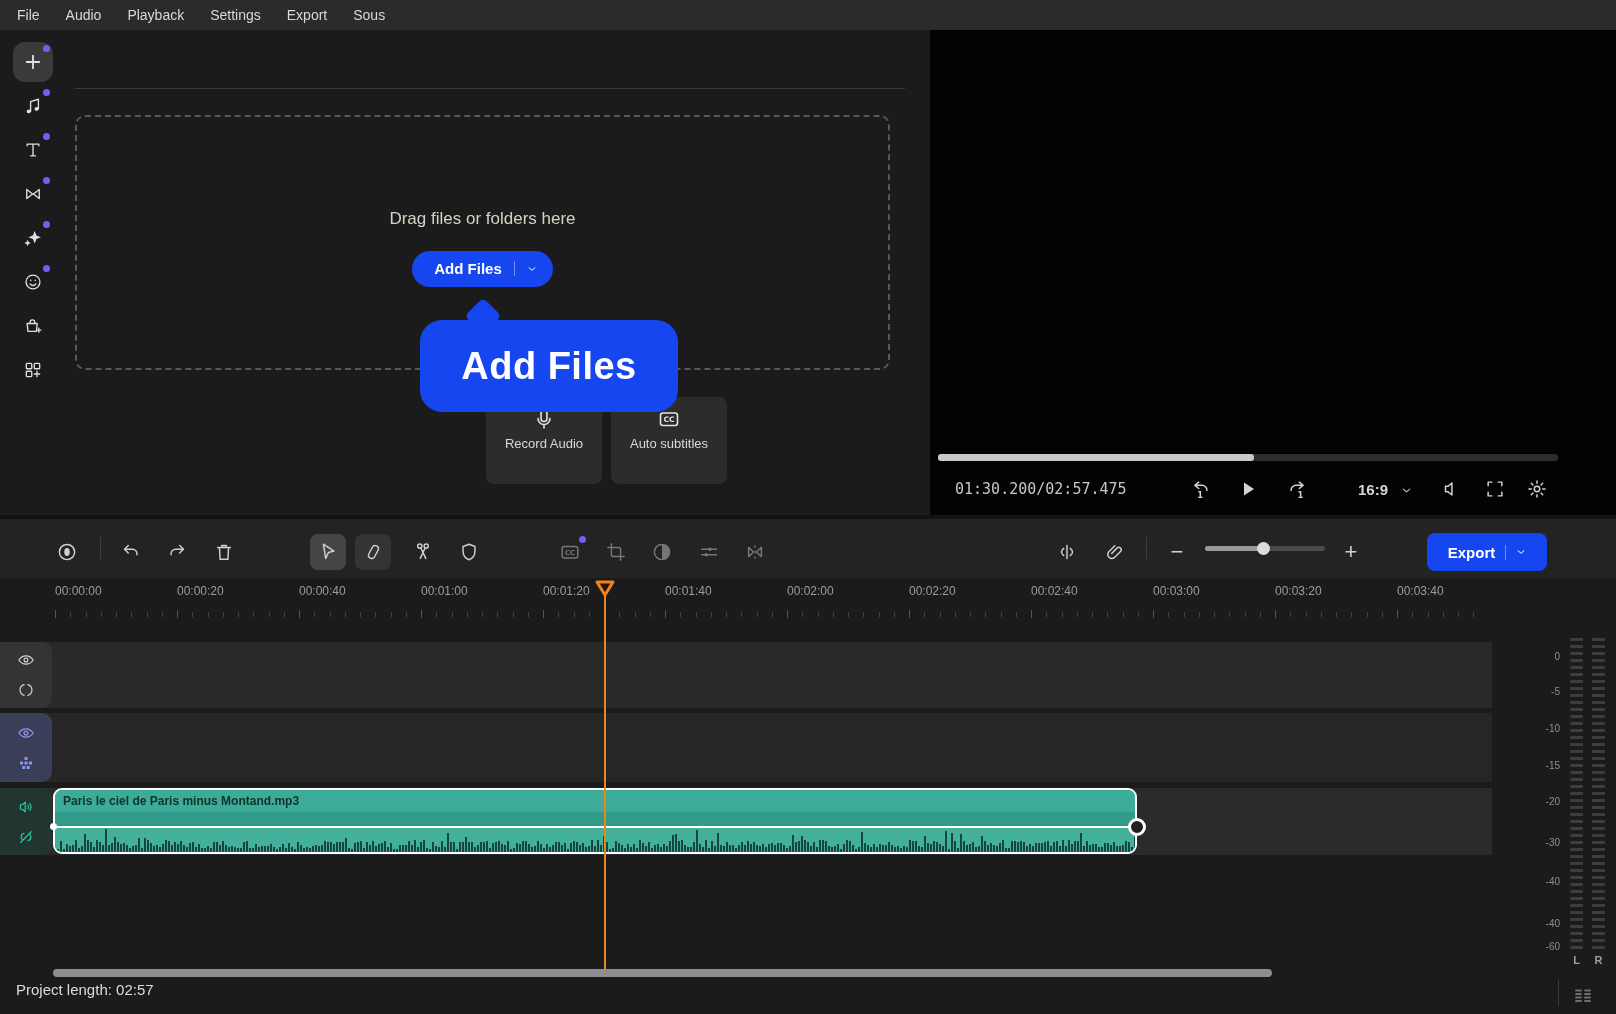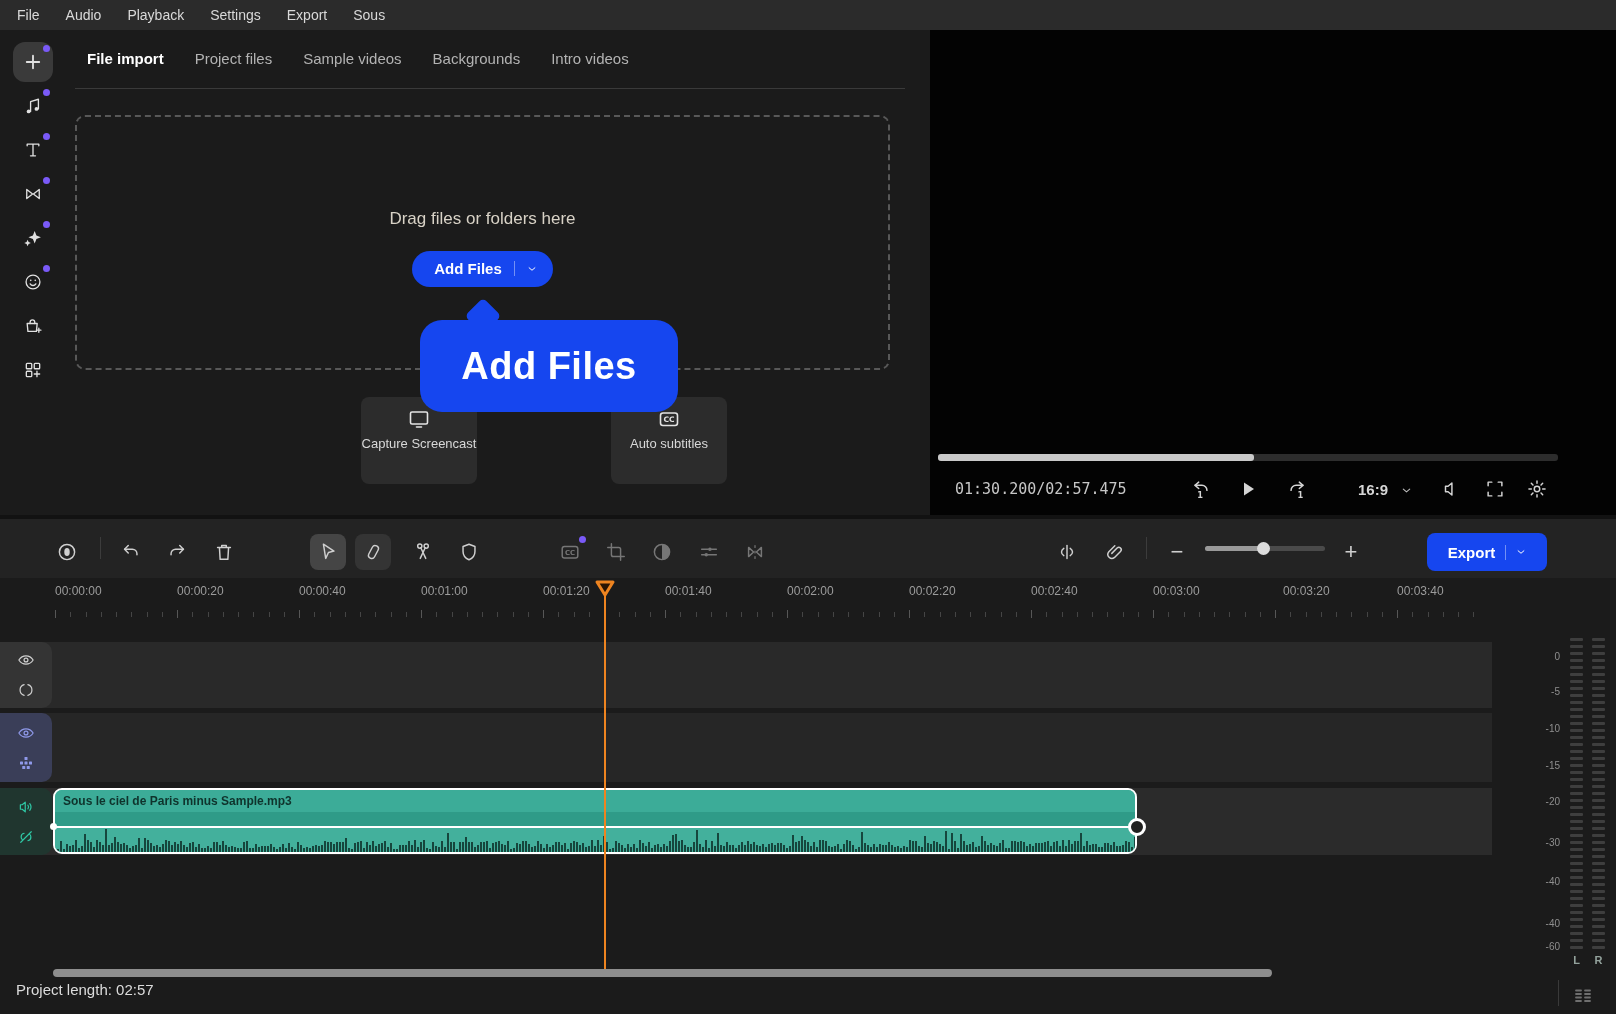--- a/index.html
+++ b/index.html
@@ -182,49 +182,42 @@
       <div class="rail-item">
         <svg width="20" height="20" viewBox="0 0 24 24" fill="none" stroke="currentColor" stroke-width="1.6" stroke-linecap="round" stroke-linejoin="round">
           <rect x="4" y="4" width="6.5" height="6.5" rx="1"></rect>
           <rect x="13.5" y="4" width="6.5" height="6.5" rx="1"></rect>
           <rect x="4" y="13.5" width="6.5" height="6.5" rx="1"></rect>
           <path d="M16.75 13.5V20M13.5 16.75H20"></path>
         </svg>
       </div>
     </div>
 
-  <div id="tabs">
-      <div class="tab active">File import</div>
-      <div class="tab">Project files</div>
-      <div class="tab">Sample videos</div>
-      <div class="tab">Backgrounds</div>
-      <div class="tab">Intro videos</div>
-    </div>
   <div id="tabs-divider"></div>
 
   <div id="dropzone">
     <div id="dz-text">Drag files or folders here</div>
     <button id="add-files-btn">
       <span>Add Files</span>
       <span class="btn-sep"></span>
       <span class="chev" id="add-chev">
           <svg width="10" height="10" viewBox="0 0 24 24" fill="none" stroke="currentColor" stroke-width="1.6" stroke-linecap="round" stroke-linejoin="round">
             <path d="M5 9l7 6 7-6" stroke-width="2.4"></path>
           </svg>
         </span>
     </button>
   </div>
 
   <div id="cards">
-      <div class="card" style="left: 361px;">
+      <div class="card" style="left: 486px;">
         <div class="card-icon"><svg width="24" height="24" viewBox="0 0 24 24" fill="none" stroke="currentColor" stroke-width="1.6" stroke-linecap="round" stroke-linejoin="round">
-            <rect x="3.5" y="5" width="17" height="12" rx="1.5"></rect>
-            <path d="M9.5 20h5"></path>
+            <rect x="9" y="3.5" width="6" height="11" rx="3"></rect>
+            <path d="M6 11.5a6 6 0 0 0 12 0M12 17.5V21"></path>
           </svg></div>
-        <div class="card-label">Capture Screencast</div>
+        <div class="card-label">Record Audio</div>
       </div>
       <div class="card" style="left: 611px;">
         <div class="card-icon"><svg width="24" height="24" viewBox="0 0 24 24" fill="none" stroke="currentColor" stroke-width="1.6" stroke-linecap="round" stroke-linejoin="round">
             <rect x="3.5" y="6" width="17" height="12.5" rx="2.5"></rect>
             <text x="12" y="15.3" text-anchor="middle" font-size="7.5" font-weight="bold" font-family="DejaVu Sans, sans-serif" fill="currentColor" stroke="none">CC</text>
           </svg></div>
         <div class="card-label">Auto subtitles</div>
       </div>
     </div>
 
@@ -396,21 +389,21 @@
       <div class="ruler-label" style="left: 55px;">00:00:00</div>
       <div class="ruler-label" style="left: 177px;">00:00:20</div>
       <div class="ruler-label" style="left: 299px;">00:00:40</div>
       <div class="ruler-label" style="left: 421px;">00:01:00</div>
       <div class="ruler-label" style="left: 543px;">00:01:20</div>
       <div class="ruler-label" style="left: 665px;">00:01:40</div>
       <div class="ruler-label" style="left: 787px;">00:02:00</div>
       <div class="ruler-label" style="left: 909px;">00:02:20</div>
       <div class="ruler-label" style="left: 1031px;">00:02:40</div>
       <div class="ruler-label" style="left: 1153px;">00:03:00</div>
-      <div class="ruler-label" style="left: 1275px; margin-left: 8px;">00:03:20</div>
+      <div class="ruler-label" style="left: 1275px;">00:03:20</div>
       <div class="ruler-label" style="left: 1397px;">00:03:40</div>
       <div class="tick major" style="left: 55px; top: 32px; height: 8px;"></div>
       <div class="tick" style="left: 70.25px; top: 34px; height: 5px;"></div>
       <div class="tick" style="left: 85.5px; top: 34px; height: 5px;"></div>
       <div class="tick" style="left: 100.75px; top: 34px; height: 5px;"></div>
       <div class="tick" style="left: 116px; top: 34px; height: 5px;"></div>
       <div class="tick" style="left: 131.25px; top: 34px; height: 5px;"></div>
       <div class="tick" style="left: 146.5px; top: 34px; height: 5px;"></div>
       <div class="tick" style="left: 161.75px; top: 34px; height: 5px;"></div>
       <div class="tick major" style="left: 177px; top: 32px; height: 8px;"></div>
@@ -550,21 +543,21 @@
           <svg width="18" height="18" viewBox="0 0 24 24" fill="none" stroke="currentColor" stroke-width="1.6" stroke-linecap="round" stroke-linejoin="round">
             <path d="M5 19L19 5"></path>
             <path d="M9.5 7a5 5 0 0 0-4 5c0 1.5.7 2.9 1.8 3.8M14.5 17a5 5 0 0 0 4-5c0-1.5-.7-2.9-1.8-3.8"></path>
           </svg>
         </div>
       </div>
   </div>
 
   <div id="clip">
     <div id="clip-label-band">
-      <div id="clip-label">Sous le ciel de Paris minus Sample.mp3</div>
+      <div id="clip-label">Paris le ciel de Paris minus Montand.mp3</div>
     </div>
     <div id="clip-mid"></div>
     <div id="clip-line"></div>
     <div id="clip-wave">
         <div class="wbar" style="height: 3px;"></div>
         <div class="wbar" style="height: 11.3px;"></div>
         <div class="wbar" style="height: 3.5px;"></div>
         <div class="wbar" style="height: 8px;"></div>
         <div class="wbar" style="height: 6.4px;"></div>
         <div class="wbar" style="height: 7.1px;"></div>

